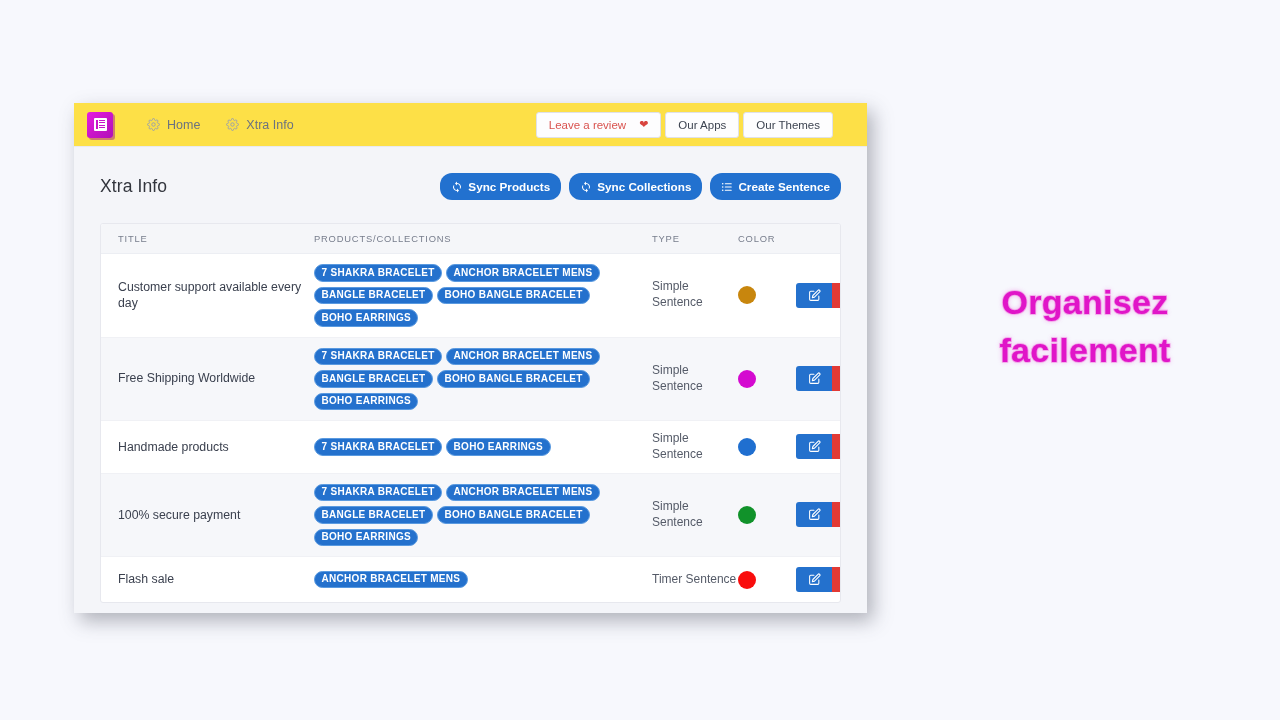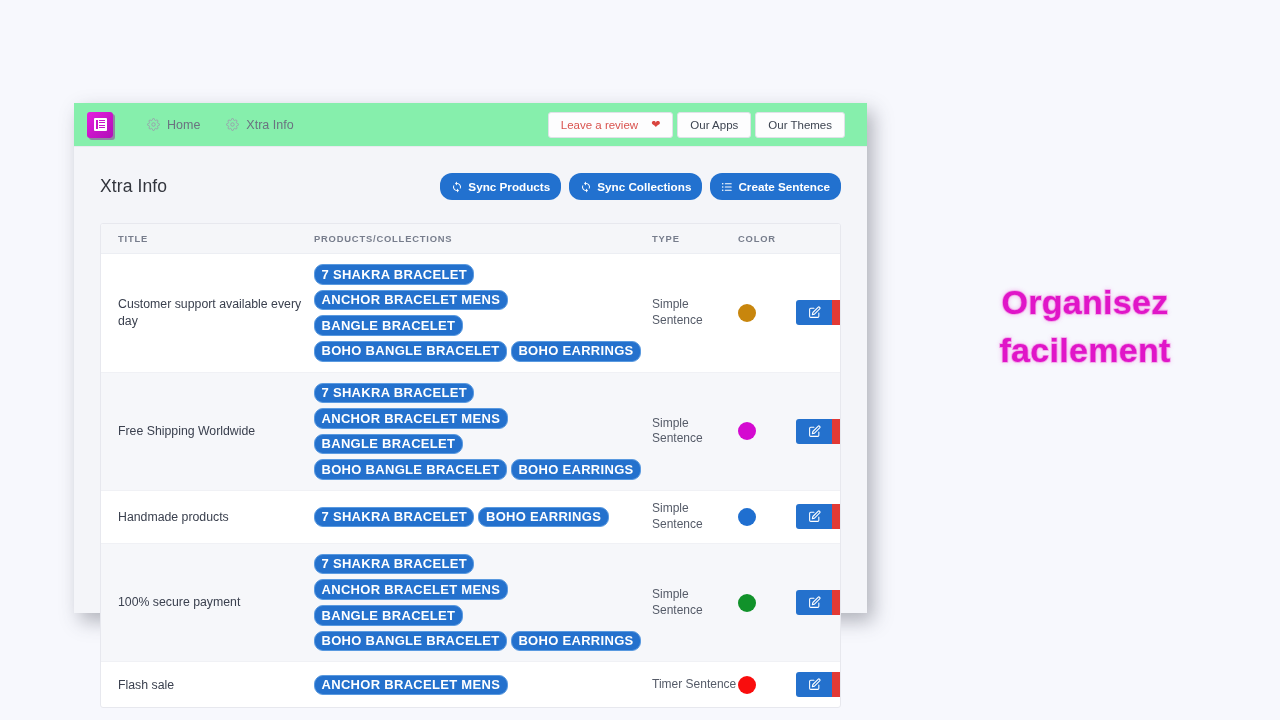--- a/index.html
+++ b/index.html
@@ -22,25 +22,25 @@
     top: 103px;
     width: 793px;
     height: 510px;
     background: #f4f5f9;
     box-shadow: 6px 8px 18px rgba(60,64,80,0.38);
   }
 
   
   #topbar {
     height: 44px;
-    background: #86efac;
+    background: #fde047;
     border-bottom: 1px solid #e9eaf0;
     display: flex;
     align-items: center;
-    padding: 0 22px 0 13px;
+    padding: 0 34px 0 13px;
     box-sizing: border-box;
   }
   #app-logo {
     width: 26px;
     height: 26px;
     background: linear-gradient(135deg, #e61ee0 0%, #c814c8 55%, #b010b8 100%);
     border-radius: 3px;
     display: flex;
     align-items: center;
     justify-content: center;
@@ -164,21 +164,21 @@
     color: #343a46;
     font-weight: 400;
   }
 
   table { border-collapse: collapse; width: 100%; table-layout: fixed; }
   thead th {
     background: #f5f6f9;
     font-size: 9.4px;
     letter-spacing: .8px;
     color: #777d8c;
-    font-weight: 700;
+    font-weight: 400;
     text-align: left;
     padding: 9px 0 9px 0;
     border-bottom: 1px solid #eceef3;
   }
   thead th:first-child { padding-left: 17px; }
   .col-title  { width: 196px; }
   .col-prod   { width: 338px; }
   .col-type   { width: 86px; }
   .col-color  { width: 58px; }
   .col-act    { width: 92px; }
@@ -199,21 +199,21 @@
   .pills {
     display: flex;
     flex-wrap: wrap;
     gap: 5px 4px;
     padding-right: 8px;
   }
   .pill {
     background: #2471cd;
     border: 1px solid #5a9ae0;
     color: #ffffff;
-    font-size: 13px;
+    font-size: 10px;
     font-weight: 700;
     letter-spacing: .3px;
     border-radius: 9px;
     padding: 2.5px 6.5px 2.5px 6.5px;
     white-space: nowrap;
     line-height: 1.05;
     cursor: pointer;
   }
 
   .cell-type { line-height: 1.32; color: #555b68; font-size: 12px; }

